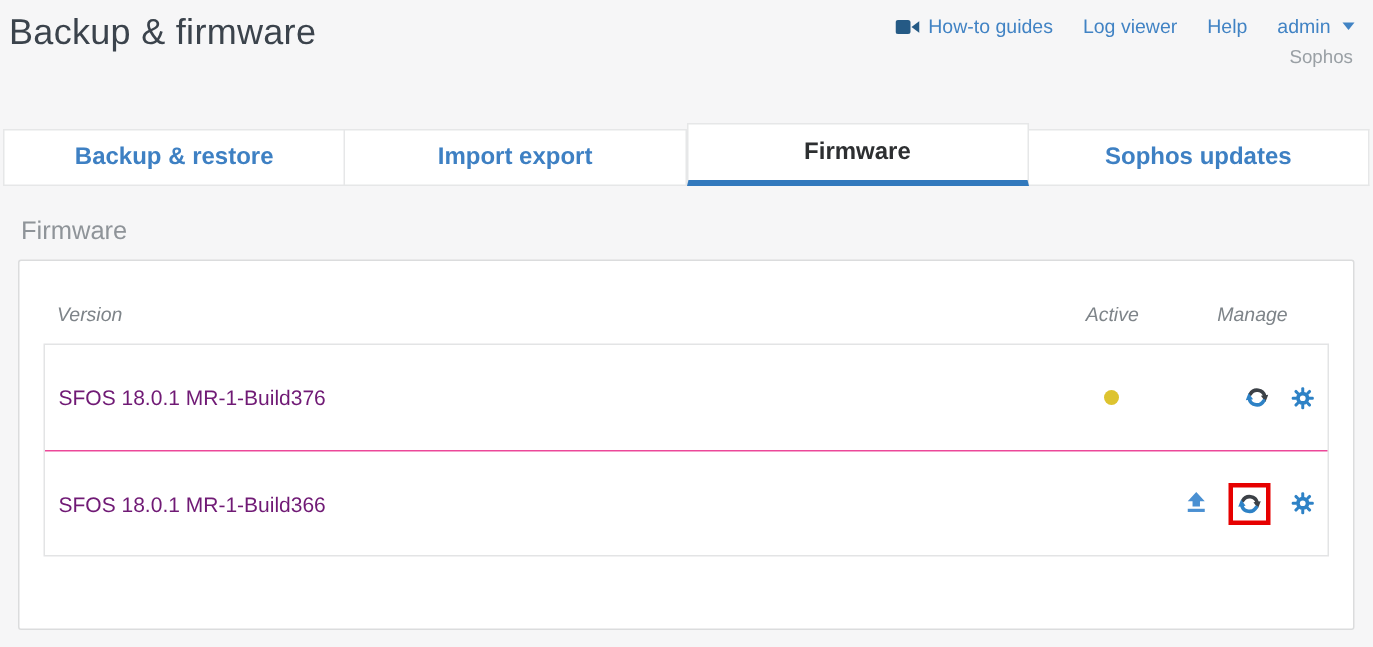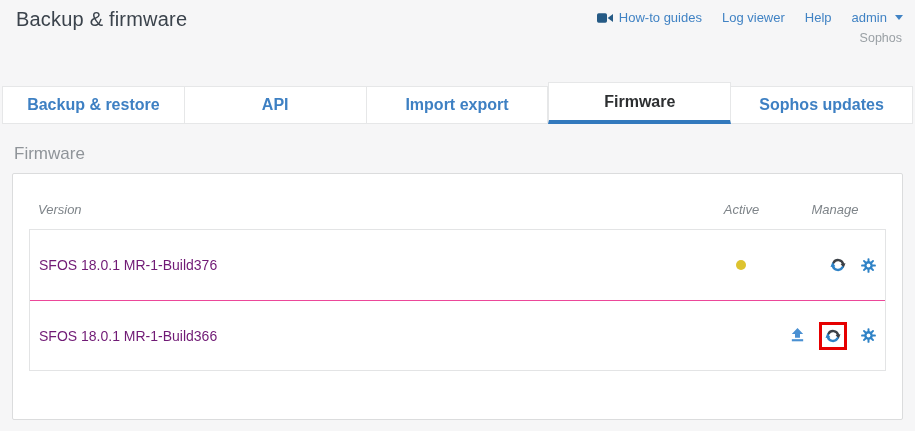--- a/index.html
+++ b/index.html
@@ -5,22 +5,22 @@
   * { margin:0; padding:0; box-sizing:border-box; }
   html,body { width:915px; height:431px; }
   body {
     position:relative; overflow:hidden;
     background:#f6f6f7;
     font-family:"Liberation Sans", sans-serif;
     color:#53575c;
   }
   
   .page-title{
-    position:absolute; left:16px; top:8px;
-    font-size:20px; font-weight:400; color:#3b434c; letter-spacing:.2px;
+    position:absolute; left:6px; top:8px;
+    font-size:24px; font-weight:400; color:#3b434c; letter-spacing:.2px;
   }
   .top-links{
     position:absolute; right:12px; top:10px;
     display:flex; align-items:center; gap:20px;
     font-size:13px; color:#4183c4;padding-left:41px;
   }
   .top-link{ display:flex; align-items:center; gap:6px; cursor:pointer; white-space:nowrap; }
   .caret{
     width:0; height:0; display:inline-block;
     border-left:4px solid transparent; border-right:4px solid transparent;
@@ -105,21 +105,20 @@
   </div>
   <div class="top-link">
     <span>admin</span>
     <span class="caret"></span>
   </div>
 </div>
 <div class="account-name">Sophos</div>
 
 <div class="tabbar">
   <div class="tab">Backup &amp; restore</div>
-  <div class="tab">API</div>
   <div class="tab">Import export</div>
   <div class="tab active">Firmware</div>
   <div class="tab">Sophos updates</div>
 </div>
 
 <div class="section-heading">Firmware</div>
 
 <div class="card">
   <div class="thead">
     <div class="th-version">Version</div>

